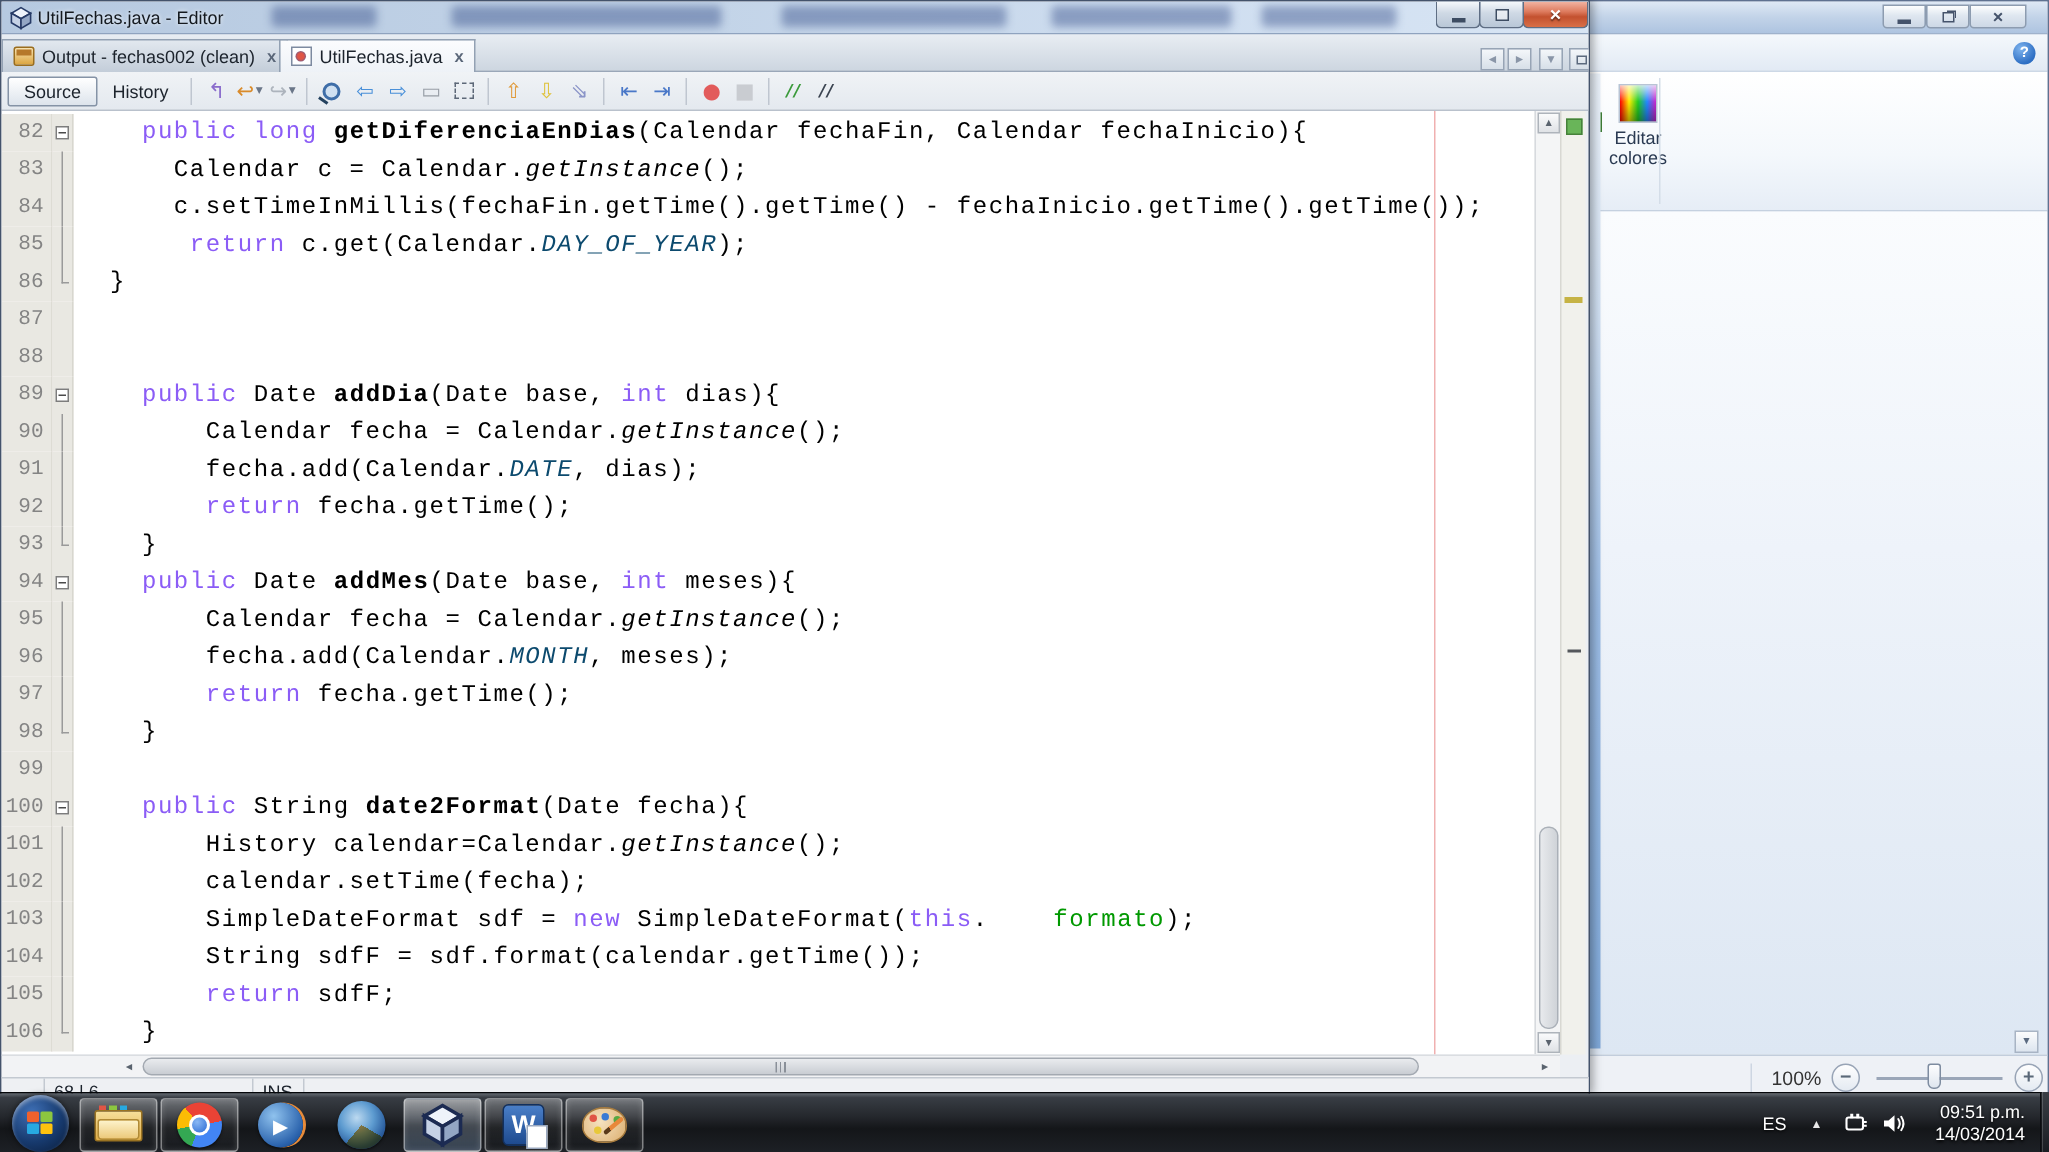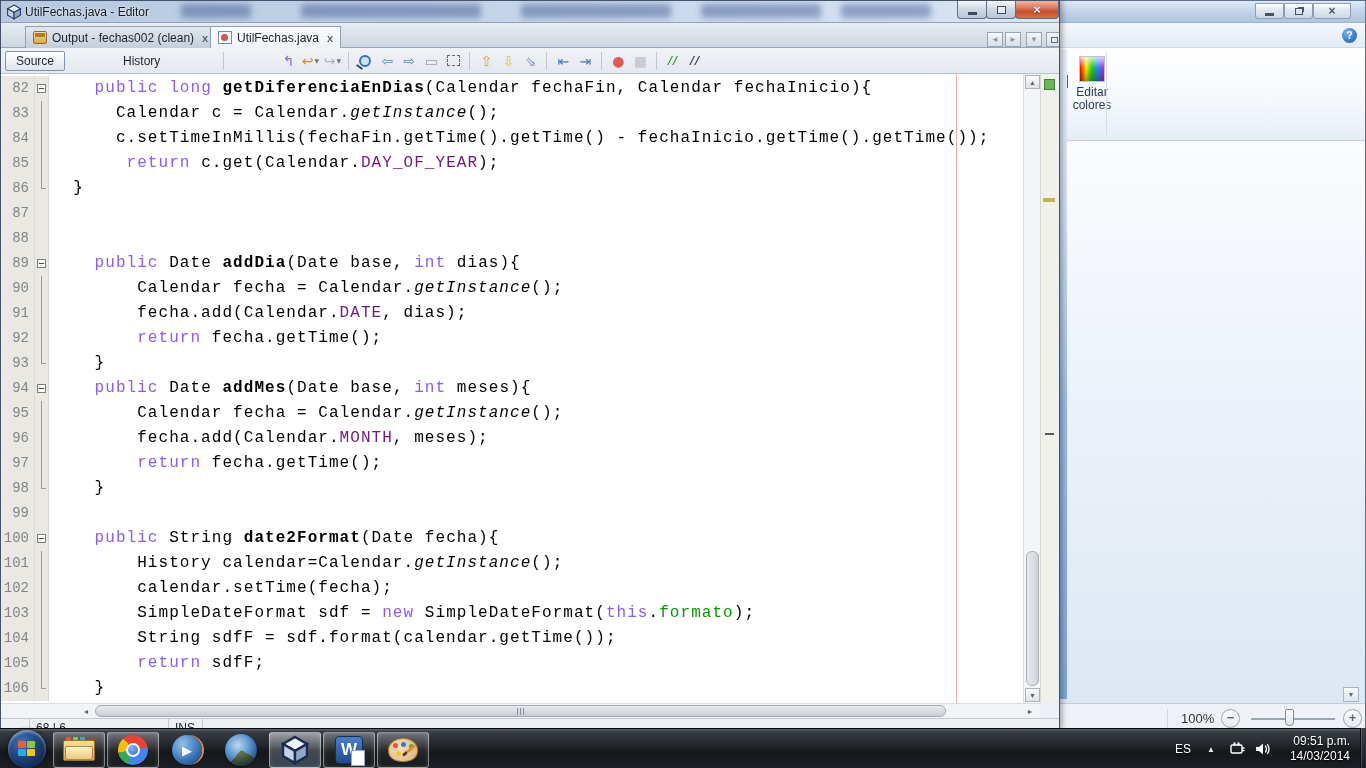--- a/index.html
+++ b/index.html
@@ -60,34 +60,34 @@
   .nb-winbtns { position:absolute; left:956px; top:0; display:flex; }
   .wbtn { width:30px; height:18px; border:1px solid #5f6e84; border-top:none; background:linear-gradient(180deg,#f6f9fc,#cfd9e5 45%,#b9c7d7);
     border-radius:0 0 4px 4px; margin-right:-1px; display:flex; align-items:center; justify-content:center; }
   .wbtn .mindash { width:9px; height:3px; background:#3d4c62; margin-top:7px; }
   .wbtn .maxbox { width:9px; height:8px; border:1px solid #3d4c62; background:rgba(255,255,255,.5); }
   .wbtn.close { width:44px; background:linear-gradient(180deg,#f2b5a4 0%,#dd7a5d 40%,#c3512f 60%,#d96f47 100%); color:#fff;
     font-size:13px; font-weight:bold; text-shadow:0 1px 1px rgba(0,0,0,.5); }
 
   .nb-tabs { position:absolute; left:0; top:22px; right:0; height:25px; background:linear-gradient(180deg,#e8edf3,#cdd6e0); border-bottom:1px solid #9aa7b8; }
   .tab { position:absolute; top:3px; height:22px; display:flex; align-items:center; padding:0 7px; font-size:12px; color:#1c232c;
-    border:1px solid #93a1b3; border-bottom:none; background:linear-gradient(180deg,#e2e8ef,#c3cdd9);margin-left:24px; }
+    border:1px solid #93a1b3; border-bottom:none; background:linear-gradient(180deg,#e2e8ef,#c3cdd9); }
   .tab.active { background:linear-gradient(180deg,#fbfcfe,#eef2f7); }
   .tab .ticon { width:14px; height:13px; margin-right:5px; position:relative; }
   .icon-output { background:linear-gradient(180deg,#f6e3b4,#dca53f); border:1px solid #9a6d1e; border-radius:2px; }
   .icon-output:after { content:""; position:absolute; left:1px; top:1px; right:1px; height:4px; background:#b5782a; }
   .icon-java { background:#fff; border:1px solid #7d8aa0; }
   .icon-java:after { content:""; position:absolute; left:2px; top:2px; width:7px; height:7px; background:radial-gradient(circle,#e05545 40%,#3a62b0 100%); border-radius:50%; }
   .tab-close { margin-left:8px; font-size:11px; color:#5a6678; font-weight:bold; }
   .tab-nav { position:absolute; top:9px; display:flex; }
   .tnbtn { width:16px; height:15px; border:1px solid #97a4b5; background:linear-gradient(180deg,#f4f7fa,#d7dfe8); color:#8a96a8;
     font-size:8px; display:flex; align-items:center; justify-content:center; margin-left:2px; }
   .tnbtn .sq { width:7px; height:6px; border:1px solid #5c6a7e; }
 
-  .nb-toolbar { position:absolute; left:0; top:47px; right:0; height:26px; background:linear-gradient(180deg,#f0f3f6,#e4e9ef); border-bottom:1px solid #b9c1cc; display:flex; align-items:center; padding-left:4px;gap:48px; }
+  .nb-toolbar { position:absolute; left:0; top:47px; right:0; height:26px; background:linear-gradient(180deg,#f0f3f6,#e4e9ef); border-bottom:1px solid #b9c1cc; display:flex; align-items:center; padding-left:4px; }
   .src-btn { height:20px; padding:0 10px; border:1px solid #8593a6; border-radius:2px; background:linear-gradient(180deg,#ffffff,#dde4ec);
     font-size:12px; color:#1c232c; display:flex; align-items:center; }
   .hist-btn { height:20px; padding:0 10px; font-size:12px; color:#1c232c; display:flex; align-items:center; }
   .tb-sep { width:1px; height:18px; background:#bfc6d0; margin:0 5px; }
   .tbicon { width:20px; height:20px; display:flex; align-items:center; justify-content:center; font-family:"DejaVu Sans",sans-serif;
     font-size:14px; margin:0 1px; position:relative; }
   .tbicon .dd { font-size:6px; color:#6a7688; margin-left:1px; }
   .ic-mag { width:12px; height:12px; border:2px solid #3f6ea8; border-radius:50%; position:relative; background:rgba(190,215,240,.6); }
   .ic-mag:after { content:""; position:absolute; left:-5px; bottom:-3px; width:7px; height:2px; background:#24425f; transform:rotate(35deg); }
   .ic-dash { width:13px; height:11px; border:1px dashed #5d6878; }
@@ -99,21 +99,21 @@
   .crow { display:flex; height:25px; align-items:flex-end; }
   .lnum { width:34px; height:25px; background:#e9e8e2; color:#848484; font-family:"Liberation Mono",monospace; font-size:14px;
     text-align:right; padding-right:5px; line-height:25px; border-right:1px solid #dddcd4; flex:none; }
   .fold { width:14px; height:25px; background:#e9e8e2; border-right:1px solid #d8d7cf; position:relative; flex:none; }
   .fold-start { position:absolute; left:2px; top:8px; width:9px; height:9px; border:1px solid #7d7d7d; background:#fff; }
   .fold-start:after { content:""; position:absolute; left:1px; top:3px; width:5px; height:1px; background:#4a4a4a; }
   .fold-v { position:absolute; left:6px; top:0; width:1px; height:25px; background:#9a9a9a; }
   .fold-end { position:absolute; left:6px; top:0; width:5px; height:13px; border-left:1px solid #9a9a9a; border-bottom:1px solid #9a9a9a; }
   .ctext { white-space:pre; font-family:"Liberation Mono",monospace; font-size:16px; letter-spacing:1.05px; line-height:25px; color:#000; padding-left:3px; }
   .ctext .k { color:#8b5cf6; } .ctext .m { font-weight:bold; } .ctext .s { font-style:italic; }
-  .ctext .f { color:#701a75; } .ctext .g { color:#009900; }
+  .ctext .f { color:#0c4a6e; font-style:italic; } .ctext .g { color:#009900;margin-left:43px; }
 
   .nb-vscroll { position:absolute; left:1022px; top:73px; width:17px; height:629px; background:#f4f5f6; border-left:1px solid #d7dade; }
   .vs-btn { position:absolute; left:1px; width:15px; height:14px; border:1px solid #aeb4bb; background:linear-gradient(180deg,#fafbfc,#dfe2e6);
     color:#5a636e; font-size:7px; display:flex; align-items:center; justify-content:center; }
   .vs-up { top:1px; } .vs-down { bottom:1px; }
   .vs-thumb { position:absolute; left:2px; top:477px; width:13px; height:135px; border:1px solid #aab0b8; border-radius:6px;
     background:linear-gradient(90deg,#e8eaed,#cfd3d8); }
   .nb-stripe { position:absolute; left:1039px; top:73px; width:17px; height:629px; background:#f1f1ec; border-left:1px solid #d8d8d2; }
   .stripe-ok { position:absolute; left:3px; top:5px; width:11px; height:11px; background:#69b559; border:1px solid #46813a; }
   .stripe-warn { position:absolute; left:2px; top:124px; width:12px; height:4px; background:#c6b345; }

